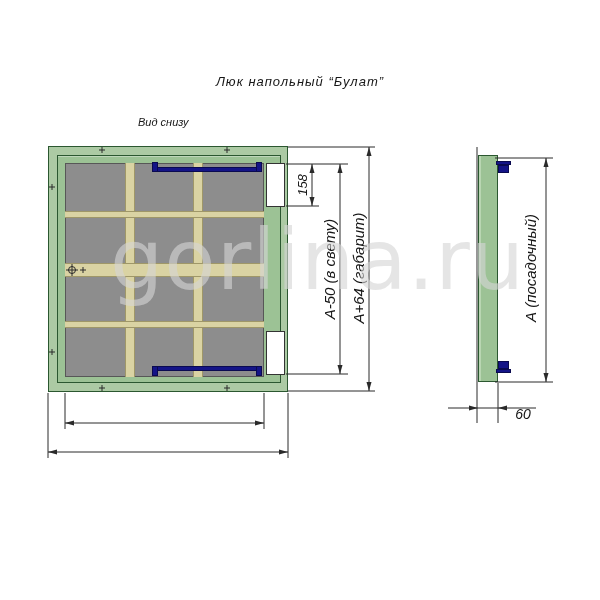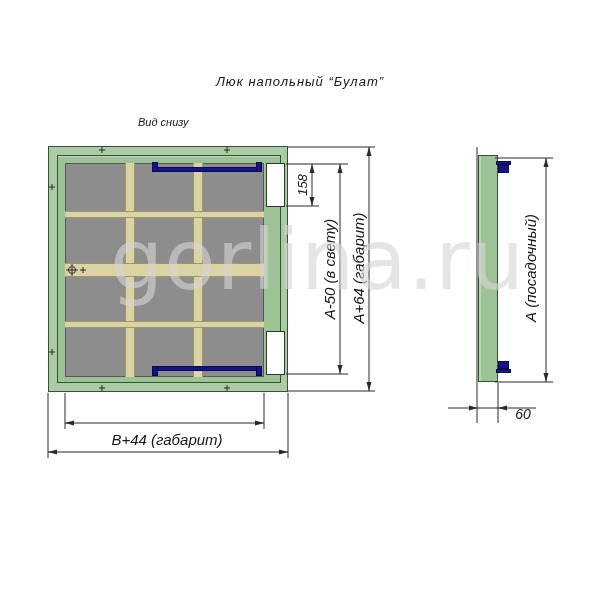--- a/index.html
+++ b/index.html
@@ -172,19 +172,18 @@
     <g>
       <line x1="448" y1="408" x2="536" y2="408"></line>
       <polygon points="469,405.5 478,408 469,410.5"></polygon>
       <polygon points="507,405.5 498,408 507,410.5"></polygon>
     </g>
   </svg>
 
   <div class="abs dimtext rot" style="left:302px;top:185px;font-size:13px;">158</div>
   <div class="abs dimtext rot" style="left:329px;top:269px;">А-50 (в свету)</div>
   <div class="abs dimtext rot" style="left:358px;top:268px;">А+64 (габарит)</div>
-  <div class="abs dimtext ctr" style="left:167px;top:439px;">В+44 (габарит)</div>
   <div class="abs dimtext rot" style="left:530px;top:268px;">А (посадочный)</div>
   <div class="abs dimtext ctr" style="left:523px;top:398px;font-size:14px;margin-top:16px;">60</div>
 
   <div class="abs watermark">gorlina.ru</div>
 
 </div>
 
 </body></html>

